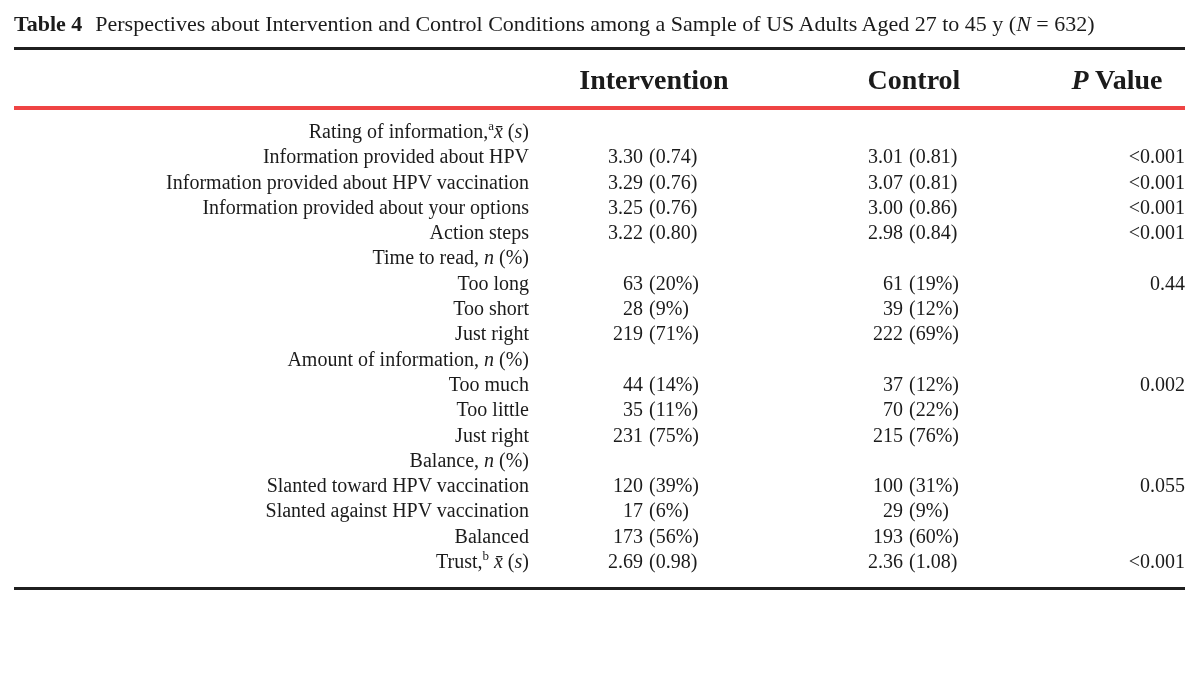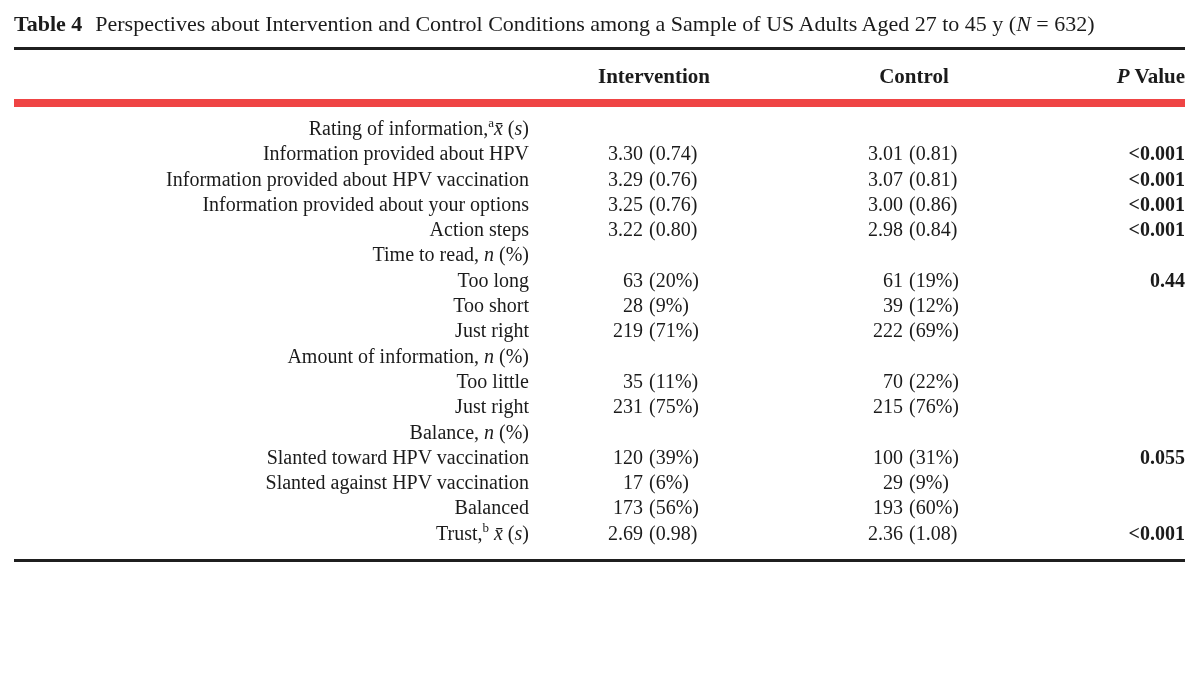--- a/index.html
+++ b/index.html
@@ -28,42 +28,42 @@
     border-bottom: 3px solid #1f1f1f;
     font-size: 20px;
   }
   col.c-label { width: 515px; }
   col.c-int   { width: 250px; }
   col.c-ctl   { width: 270px; }
   col.c-p     { width: 136px; }
 
   thead th {
     font-weight: bold;
-    font-size: 21px;
+    font-size: 28px;
     padding: 14px 0 10px 0;
-    border-bottom: 8px solid #ef4444;
+    border-bottom: 4px solid #ef4444;
     vertical-align: bottom;
     white-space: nowrap;
   }
   thead th.h-label { text-align: left; }
   thead th.h-int, thead th.h-ctl { text-align: center; }
-  thead th.h-p { text-align: right; }
+  thead th.h-p { text-align: center; }
 
   tbody td {
     line-height: 25.3px;
     white-space: nowrap;
     padding: 0;
   }
   tbody tr:first-child td { padding-top: 9px; }
   tbody tr:last-child td  { padding-bottom: 13px; }
 
   td.label { text-align: right; }
   td.label.indent { padding-left: 22px; }
   td.valcol { text-align: center; }
-  td.pcol { text-align: right; font-weight: bold; }
+  td.pcol { text-align: right; }
 
   
   .nv { display: inline-flex; width: 106px; vertical-align: baseline; }
   .nv .n  { width: 42px; text-align: right; flex: none; }
   .nv .pp { margin-left: 6px; text-align: left; }
 
   sup { font-size: 13px; line-height: 0; vertical-align: super; }
   .i  { font-style: italic; }
   .b  { font-weight: bold; }
 
@@ -189,20 +189,32 @@
             </span></td>
           <td class="pcol"></td>
         </tr>
         <tr>
           <td class="label">Amount of information, <span class="i">n</span> (%)</td>
           <td class="valcol"></td>
           <td class="valcol"></td>
           <td class="pcol"></td>
         </tr>
         <tr>
+          <td class="label indent">Too much</td>
+          <td class="valcol"><span class="nv">
+              <span class="n">44</span>
+              <span class="pp">(14%)</span>
+            </span></td>
+          <td class="valcol"><span class="nv">
+              <span class="n">37</span>
+              <span class="pp">(12%)</span>
+            </span></td>
+          <td class="pcol">0.002</td>
+        </tr>
+        <tr>
           <td class="label indent">Too little</td>
           <td class="valcol"><span class="nv">
               <span class="n">35</span>
               <span class="pp">(11%)</span>
             </span></td>
           <td class="valcol"><span class="nv">
               <span class="n">70</span>
               <span class="pp">(22%)</span>
             </span></td>
           <td class="pcol"></td>

